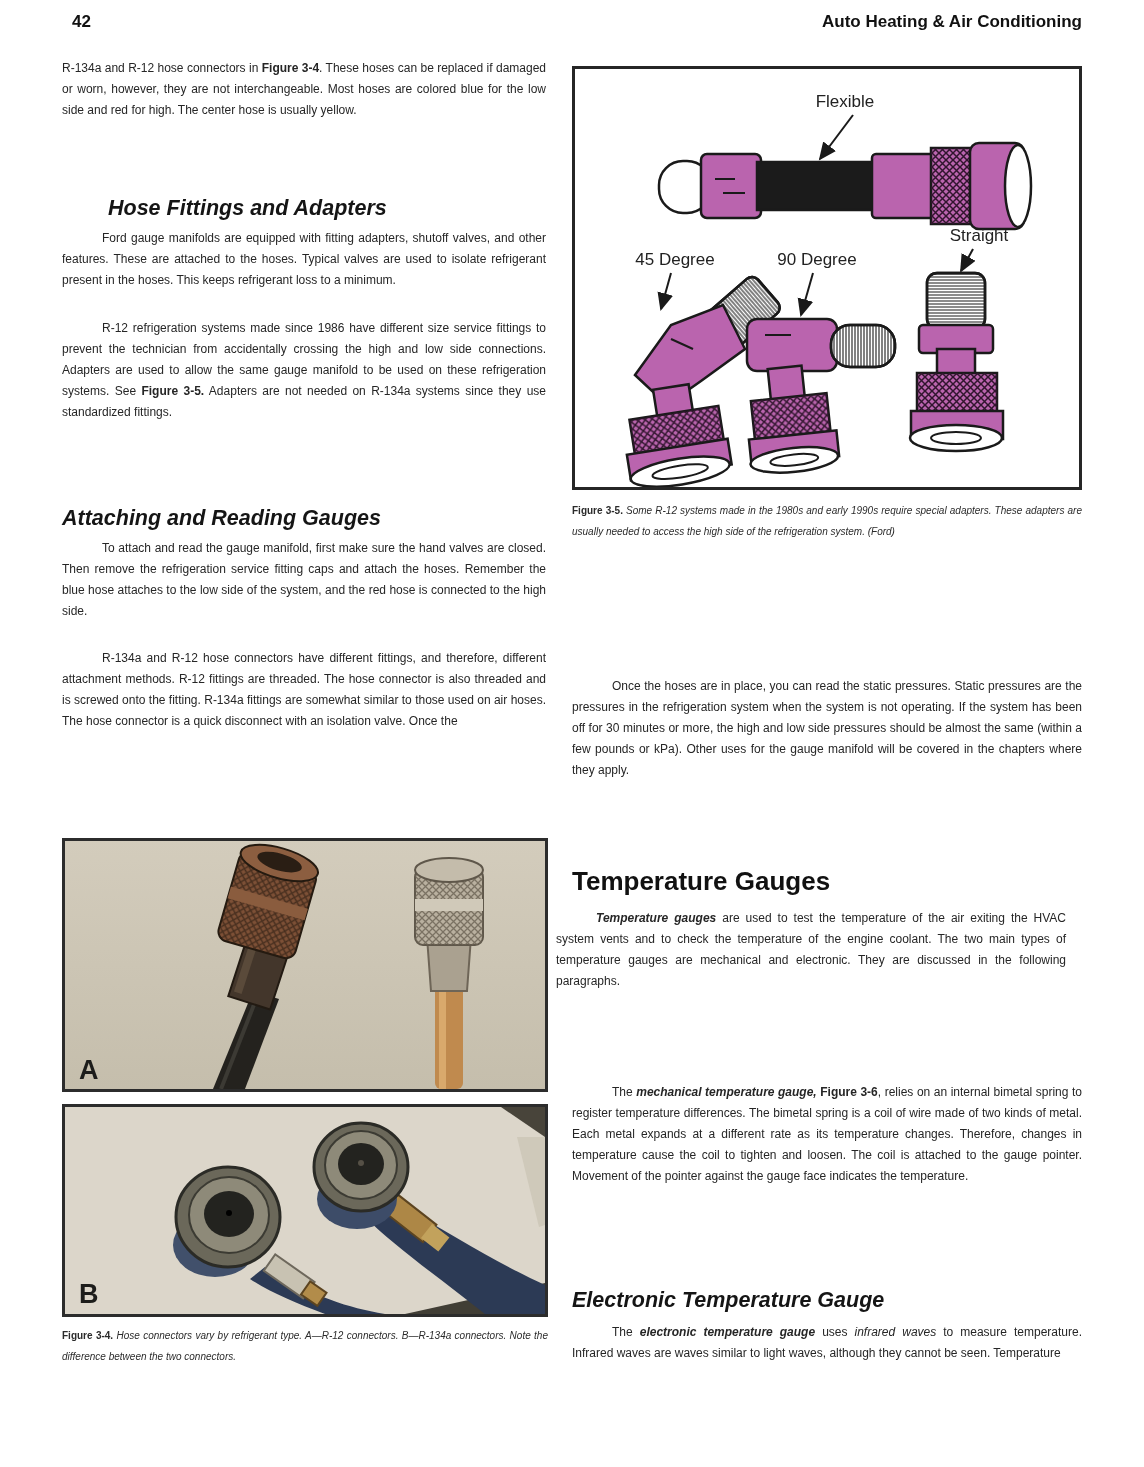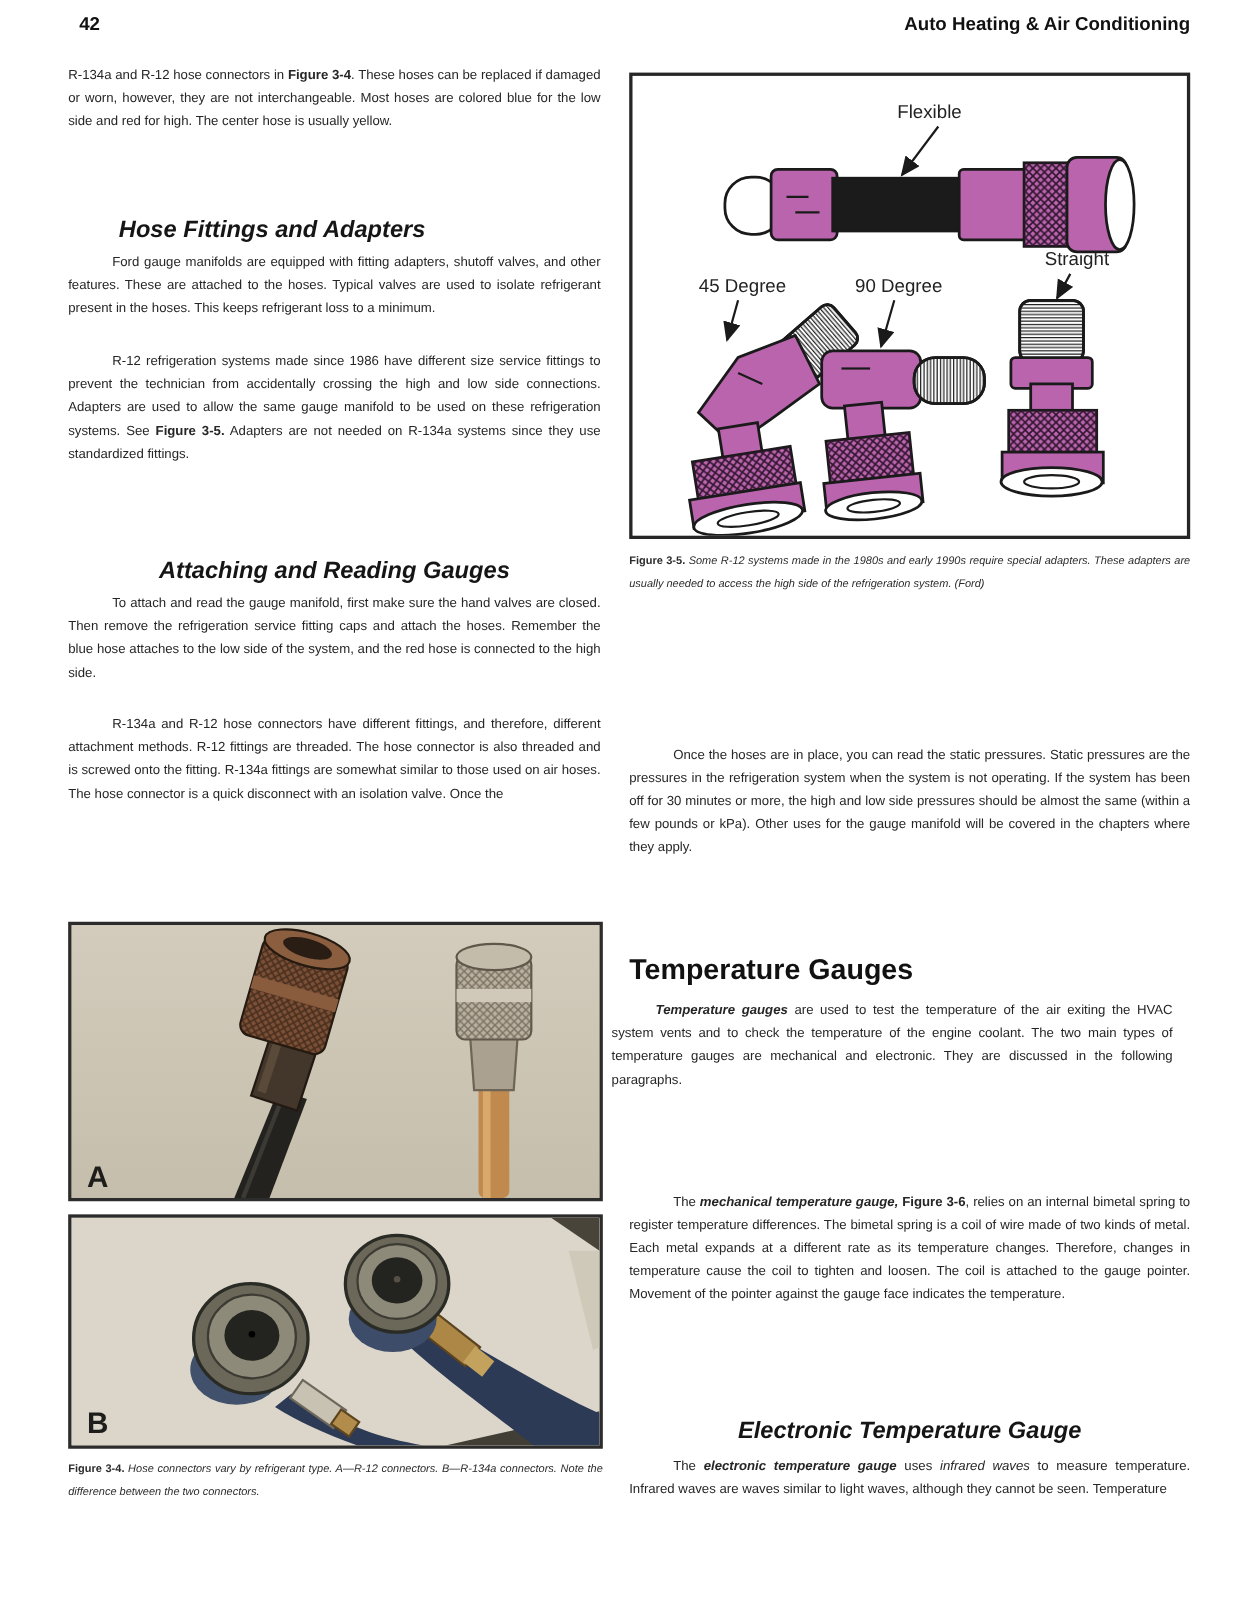--- a/index.html
+++ b/index.html
@@ -21,21 +21,21 @@
   .runhead{font-size:17px;font-weight:bold;color:#111;}
   .body-text{
     font-size:12px;line-height:21px;
     text-align:justify;
     color:#262626;
   }
   .indent{text-indent:40px;}
   .sec-head{
     font-size:21.5px;font-weight:bold;font-style:italic;color:#151515;
   }
-  .sec-head.centered{text-align:center;}
+  .sec-head.centered{}
   .main-head{font-size:26px;font-weight:bold;color:#111;}
   .caption{
     font-size:10px;line-height:21px;text-align:justify;color:#2b2b2b;
   }
   .caption .b{font-weight:bold;font-style:normal;}
   .b{font-weight:bold;}
   .i{font-style:italic;}
   .figbox{
     border:3px solid #262626;
     background:#ffffff;

